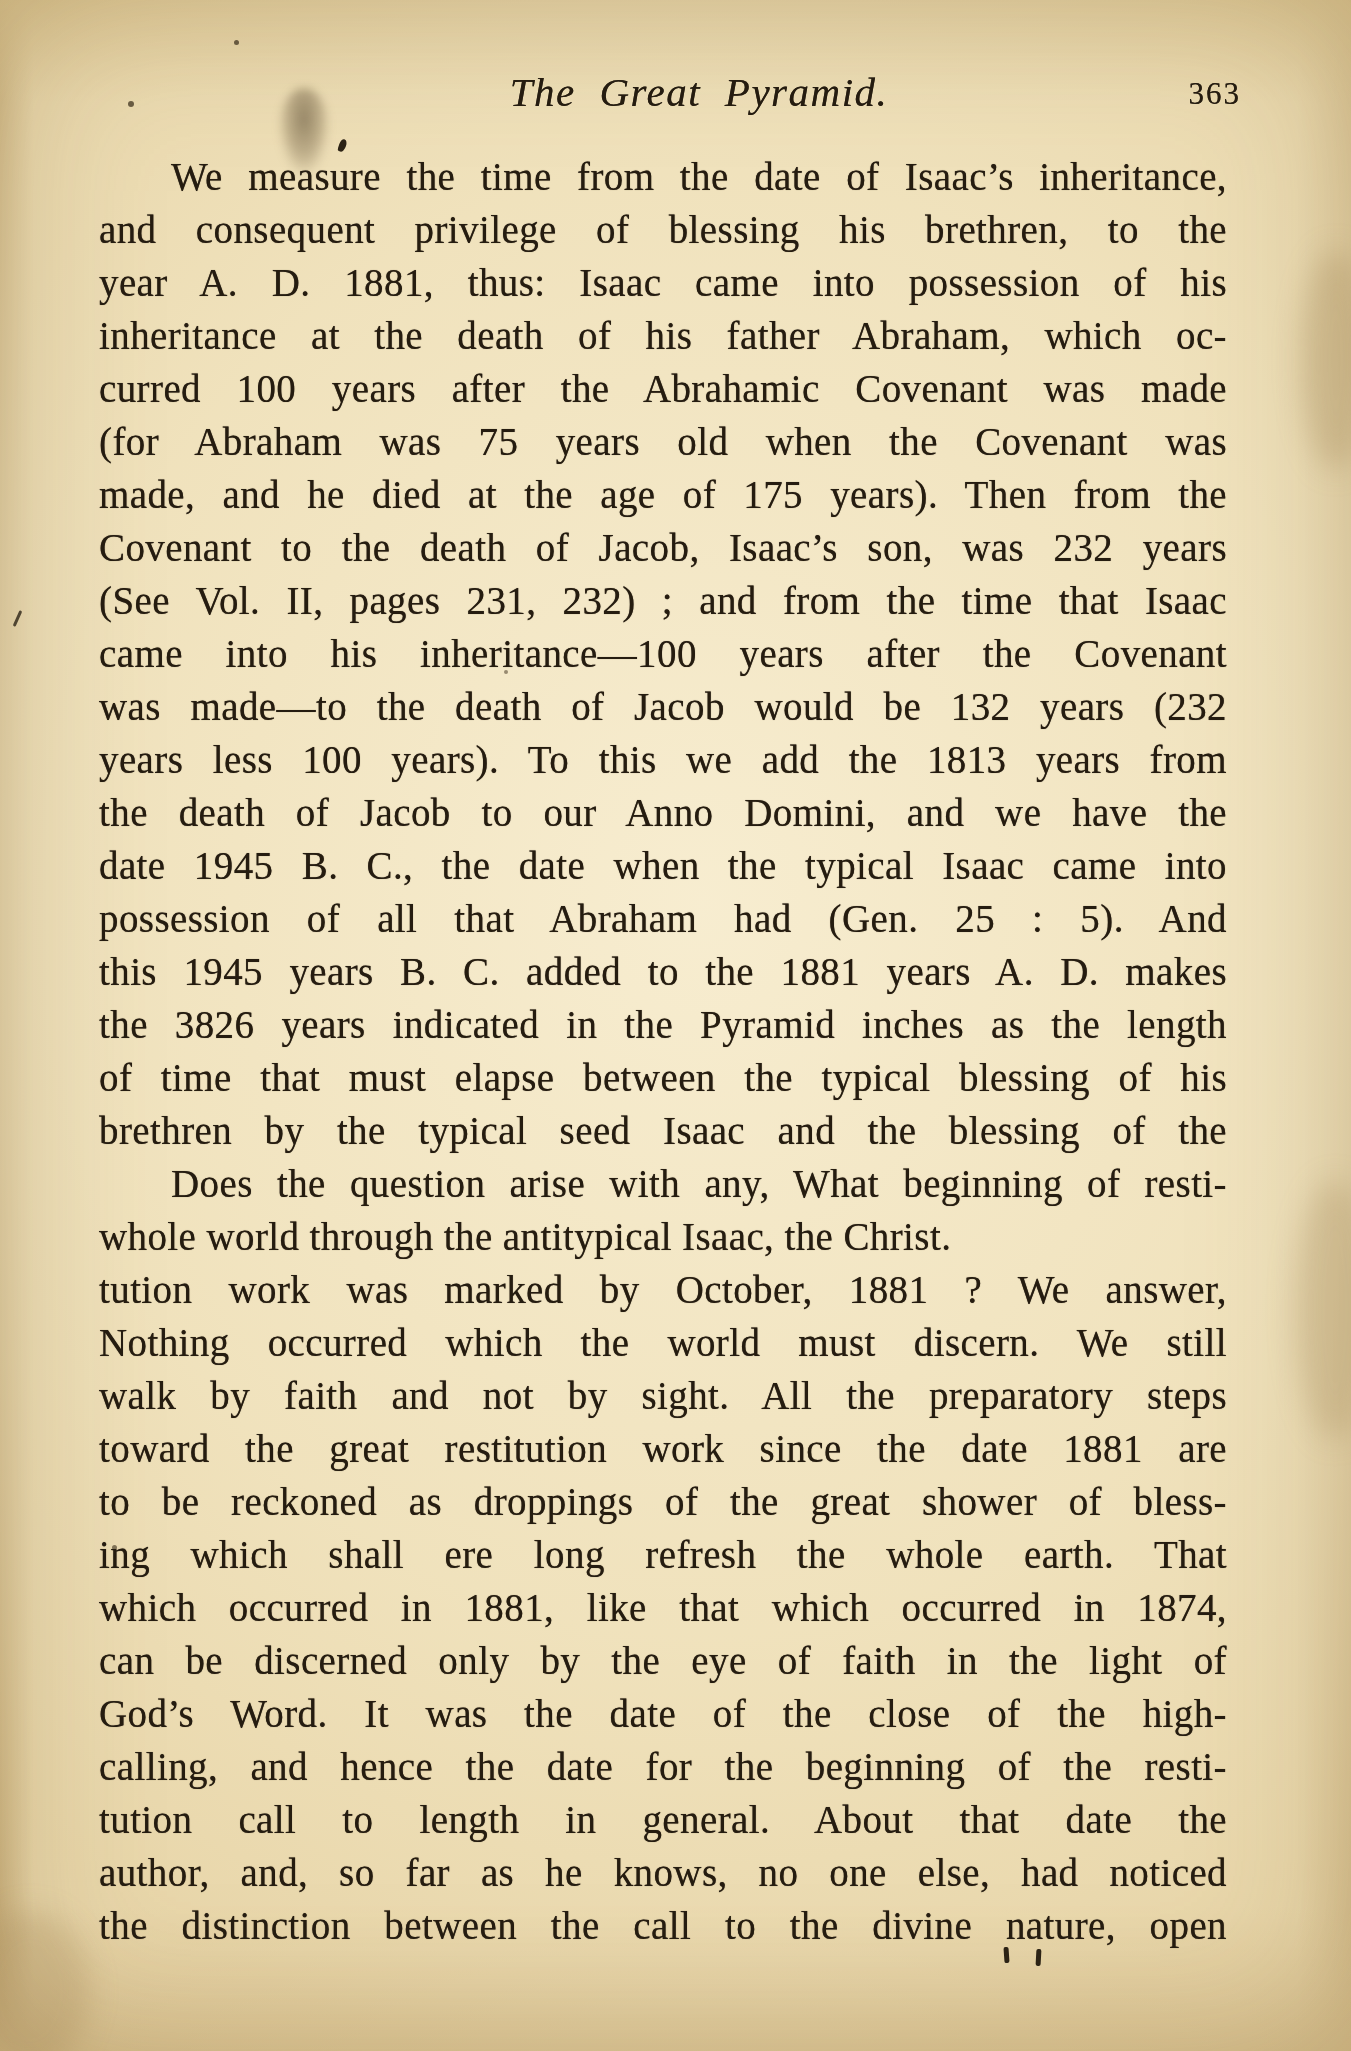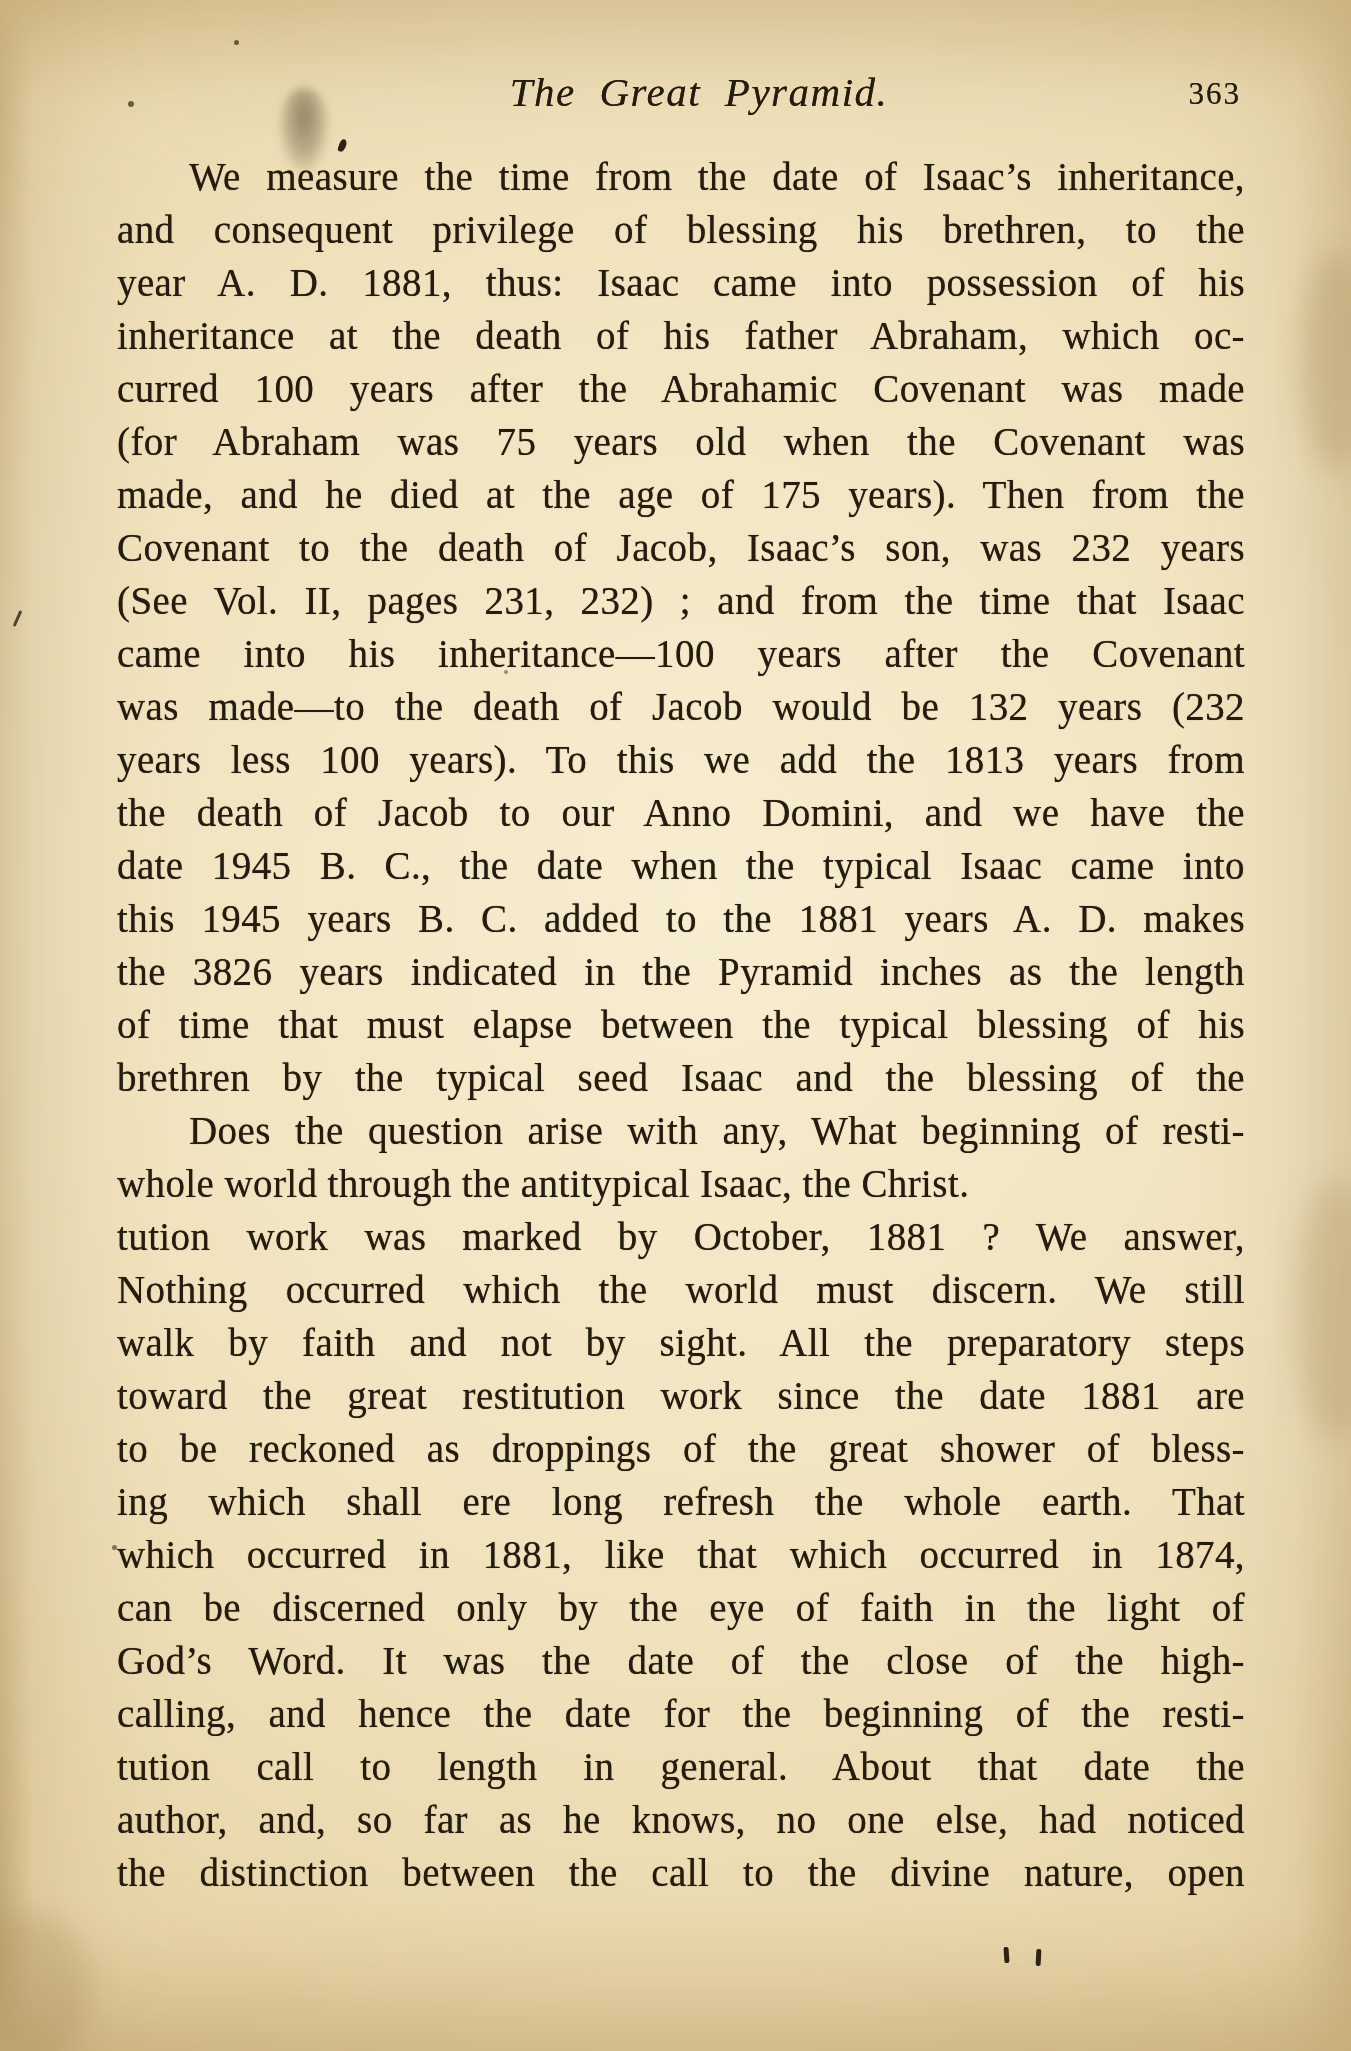--- a/index.html
+++ b/index.html
@@ -44,21 +44,21 @@
     letter-spacing:1.5px;word-spacing:12px;
     text-shadow:0 0 0.6px rgba(37,28,16,0.85);
   }
   .page-number{
     position:absolute;right:0;top:2px;
     font-size:31px;letter-spacing:2px;
     text-shadow:0 0 0.6px rgba(37,28,16,0.85);
   }
   .page-body{
     position:absolute;
-    left:117px;top:150px;width:1128px;
+    left:99px;top:150px;width:1128px;
     font-size:39px;line-height:53px;
     letter-spacing:0.4px;
     text-shadow:0 0 0.7px rgba(37,28,16,0.8);
   }
   .line{
     text-align:justify;
     text-align-last:justify;
   }
   .line.para-end{ text-align-last:left; }
   .line.indent{ text-indent:72px; }
@@ -116,20 +116,21 @@
       <div class="line">curred 100 years after the Abrahamic Covenant was made</div>
       <div class="line">(for Abraham was 75 years old when the Covenant was</div>
       <div class="line">made, and he died at the age of 175 years). Then from the</div>
       <div class="line">Covenant to the death of Jacob, Isaac’s son, was 232 years</div>
       <div class="line">(See Vol. II, pages 231, 232) ; and from the time that Isaac</div>
       <div class="line">came into his inheritance—100 years after the Covenant</div>
       <div class="line">was made—to the death of Jacob would be 132 years (232</div>
       <div class="line">years less 100 years). To this we add the 1813 years from</div>
       <div class="line">the death of Jacob to our Anno Domini, and we have the</div>
       <div class="line">date 1945 B. C., the date when the typical Isaac came into</div>
+      <div class="line">possession of all that Abraham had (Gen. 25 : 5). And</div>
       <div class="line">this 1945 years B. C. added to the 1881 years A. D. makes</div>
       <div class="line">the 3826 years indicated in the Pyramid inches as the length</div>
       <div class="line">of time that must elapse between the typical blessing of his</div>
       <div class="line">brethren by the typical seed Isaac and the blessing of the</div>
       <div class="line indent">Does the question arise with any, What beginning of resti-</div>
       <div class="line para-end">whole world through the antitypical Isaac, the Christ.</div>
       <div class="line">tution work was marked by October, 1881 ? We answer,</div>
       <div class="line">Nothing occurred which the world must discern. We still</div>
       <div class="line">walk by faith and not by sight. All the preparatory steps</div>
       <div class="line">toward the great restitution work since the date 1881 are</div>

